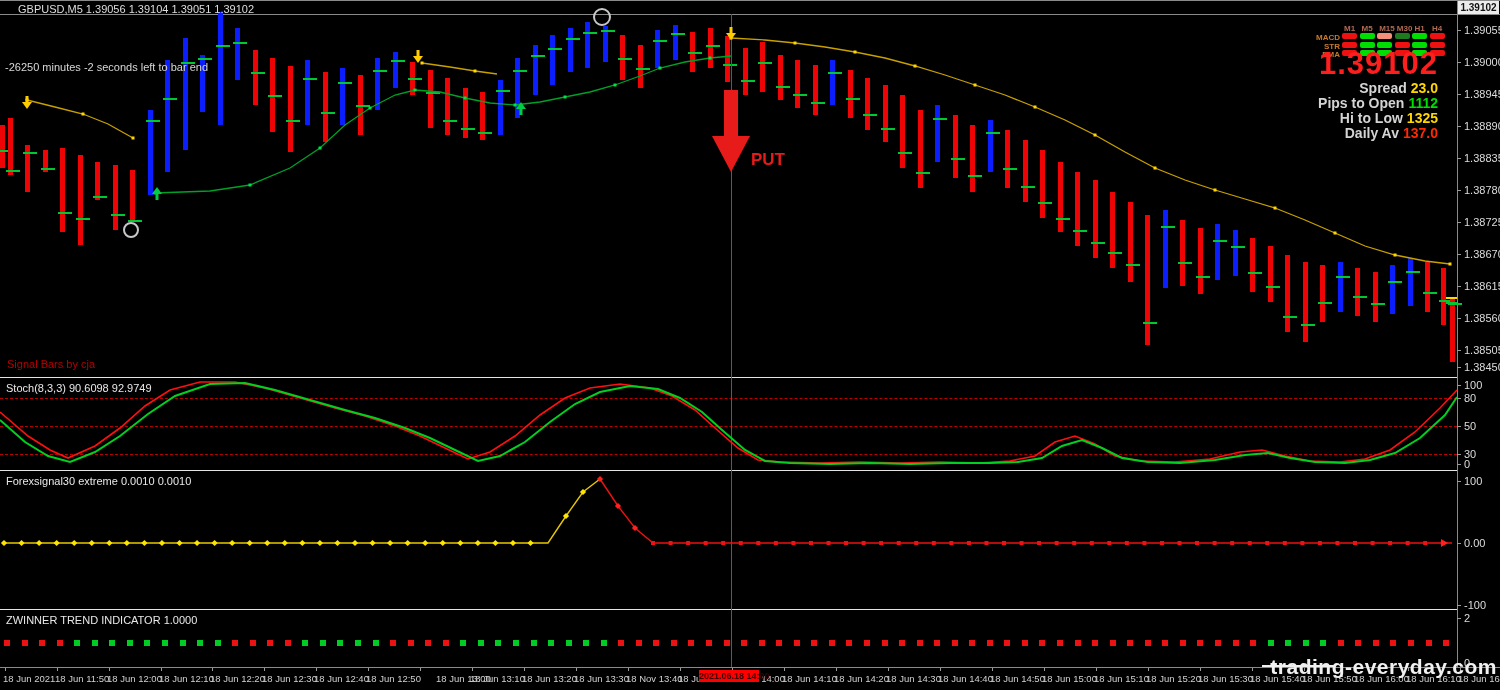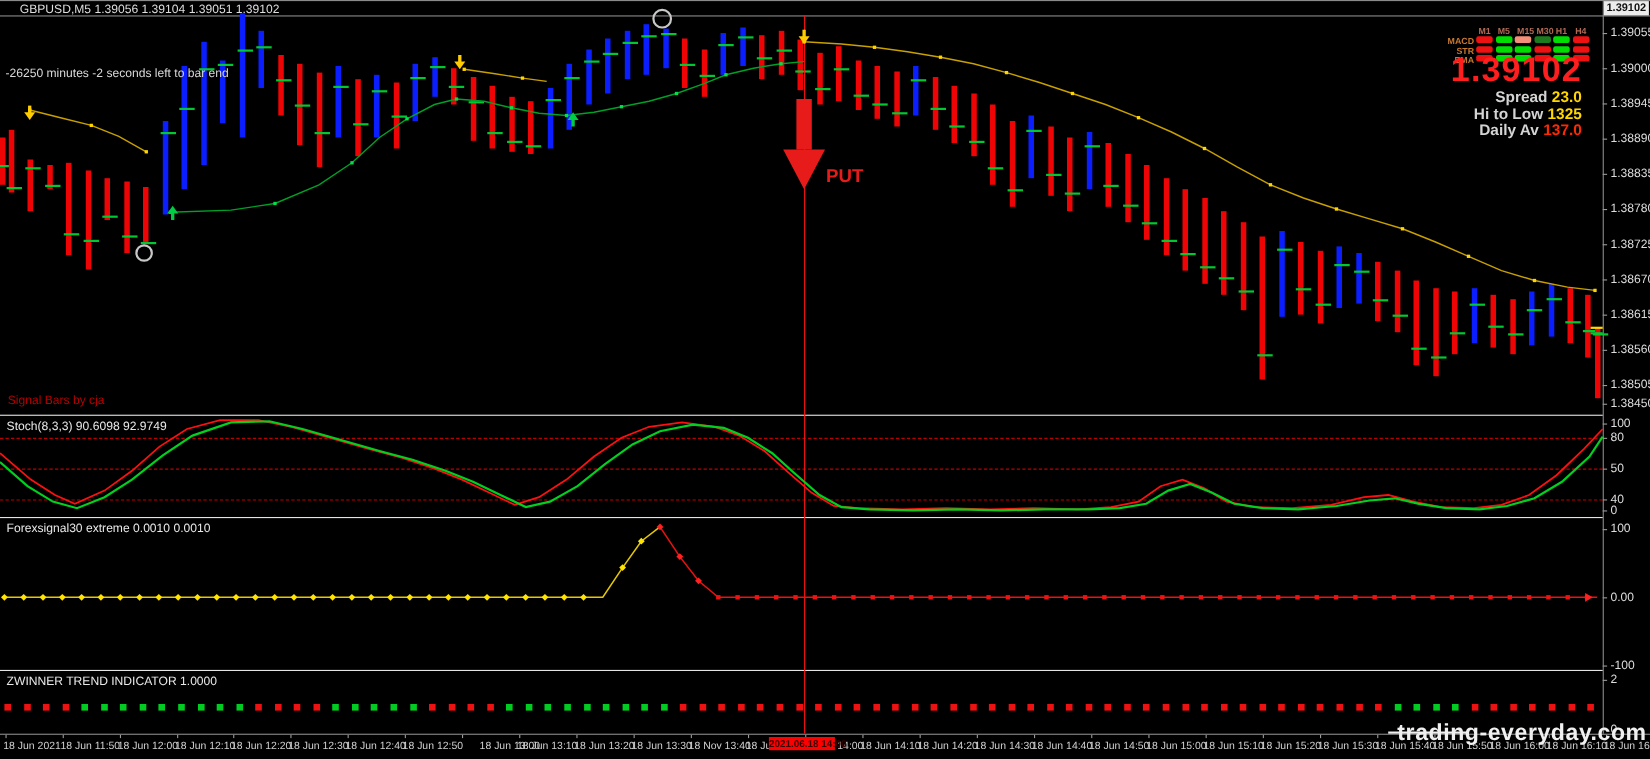--- a/index.html
+++ b/index.html
@@ -81,20 +81,21 @@
       <div class="qg-cell" style="left:14px;top:26.2px;background:#ee1111;"></div>
       <div class="qg-cell" style="left:31.6px;top:26.2px;background:#00dd00;"></div>
       <div class="qg-cell" style="left:49.2px;top:26.2px;background:#00dd00;"></div>
       <div class="qg-cell" style="left:66.80000000000001px;top:26.2px;background:#ee1111;"></div>
       <div class="qg-cell" style="left:84.4px;top:26.2px;background:#00dd00;"></div>
       <div class="qg-cell" style="left:102px;top:26.2px;background:#ee1111;"></div>
     </div>
   <div id="big-price">1.39102</div>
   <div id="stats">
       <div class="stat-line"><span>Spread</span><span class="val" style="color: rgb(255, 215, 0);">23.0</span></div>
+      <div class="stat-line"><span>Pips to Open</span><span class="val" style="color: rgb(0, 224, 0);">1112</span></div>
       <div class="stat-line"><span>Hi to Low</span><span class="val" style="color: rgb(255, 215, 0);">1325</span></div>
       <div class="stat-line"><span>Daily Av</span><span class="val" style="color: rgb(255, 42, 0);">137.0</span></div>
     </div>
 
   <div id="right-axis"></div>
   <div id="price-box">1.39102</div>
 
   <div class="panel" style="top:377px;height:93px;">
     <div class="ind-label">Stoch(8,3,3) 90.6098 92.9749</div>
   </div>
@@ -135,21 +136,21 @@
       <div class="axis-text" style="top:344px;">1.38505</div>
       <div class="axis-tick" style="top:367px;"></div>
       <div class="axis-text" style="top:361px;">1.38450</div>
       <div class="axis-tick" style="top:385px;"></div>
       <div class="axis-text" style="top:379px;">100</div>
       <div class="axis-tick" style="top:398px;"></div>
       <div class="axis-text" style="top:392px;">80</div>
       <div class="axis-tick" style="top:426px;"></div>
       <div class="axis-text" style="top:420px;">50</div>
       <div class="axis-tick" style="top:454px;"></div>
-      <div class="axis-text" style="top:448px;">40</div>
+      <div class="axis-text" style="top:448px;">30</div>
       <div class="axis-tick" style="top:464px;"></div>
       <div class="axis-text" style="top:458px;">0</div>
       <div class="axis-tick" style="top:481px;"></div>
       <div class="axis-text" style="top:475px;">100</div>
       <div class="axis-tick" style="top:543px;"></div>
       <div class="axis-text" style="top:537px;">0.00</div>
       <div class="axis-tick" style="top:605px;"></div>
       <div class="axis-text" style="top:599px;">-100</div>
       <div class="axis-tick" style="top:618px;"></div>
       <div class="axis-text" style="top:612px;">2</div>

